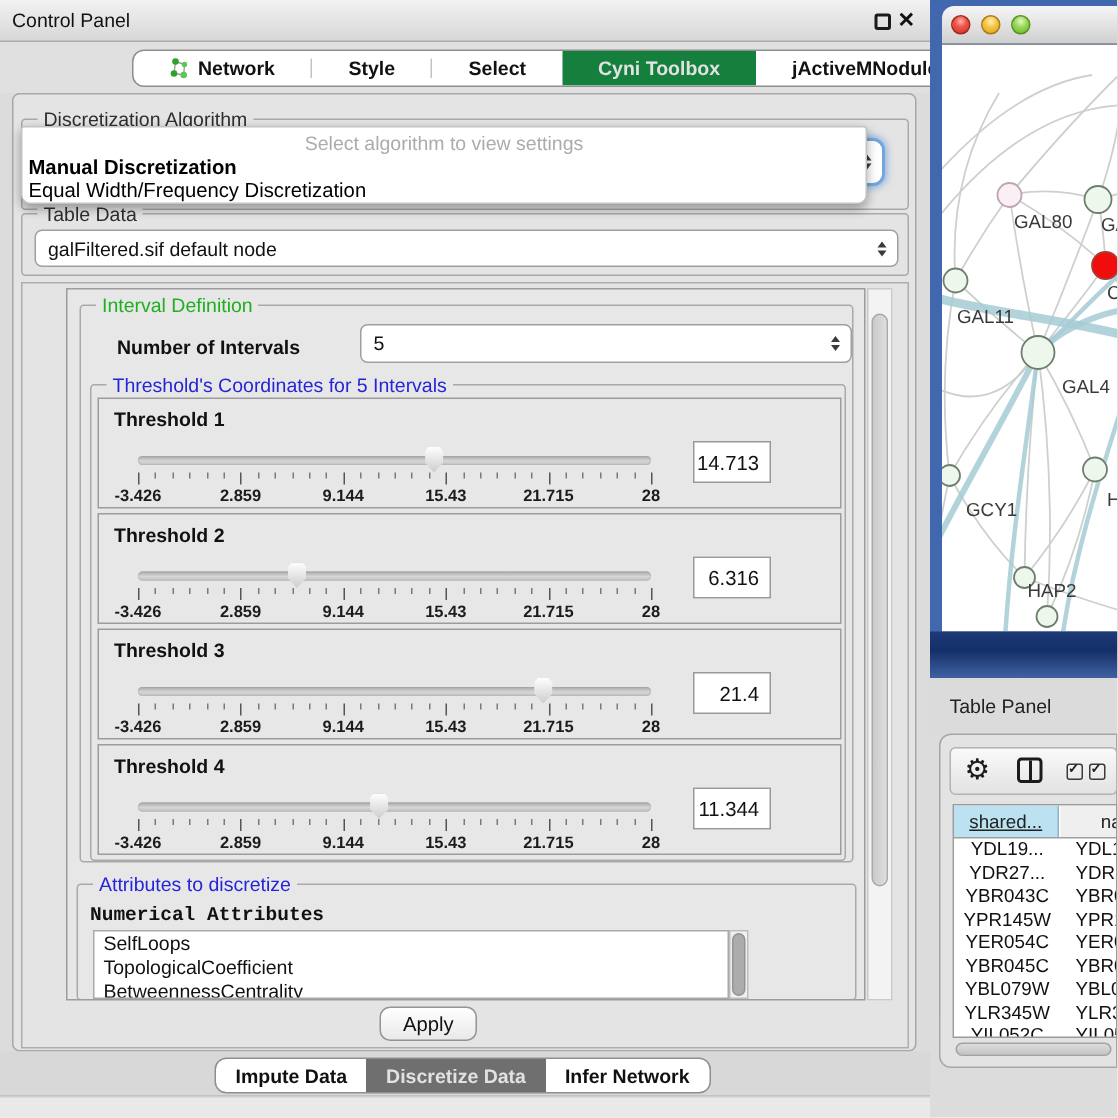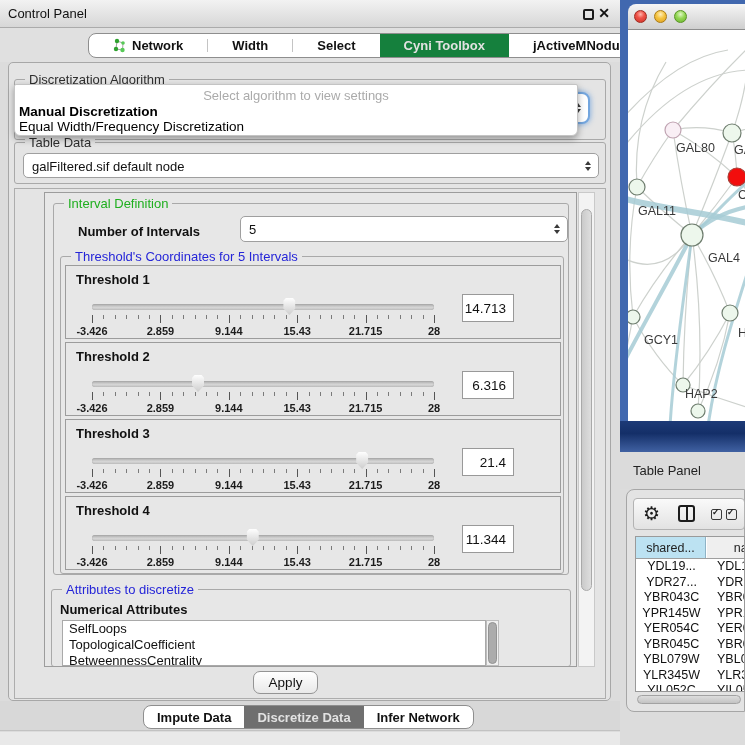--- a/index.html
+++ b/index.html
@@ -76,21 +76,21 @@
   .strack{position:absolute;left:0;top:0;width:100%;height:6px;border-radius:3px;background:linear-gradient(#A8A8A8,#D6D6D6 55%,#C2C2C2);box-shadow:inset 0 0 1px #8A8A8A;}
   .handle{position:absolute;top:-6px;width:15px;height:17px;transform:translateX(-50%);background:linear-gradient(#FEFEFE,#CDCDCD);clip-path:polygon(50% 100%,10% 62%,10% 16%,26% 0,74% 0,90% 16%,90% 62%);filter:drop-shadow(0 0 1px rgba(0,0,0,.55));}
   .ticks{position:absolute;left:0;top:11px;width:100%;height:9px;}
   .ticks i{position:absolute;width:1px;height:4px;background:#7a7a7a;}
   .ticks i.major{height:8px;background:#555;}
   .tlabels{position:absolute;left:0;top:21px;width:100%;height:12px;}
   .tlabels span{position:absolute;transform:translateX(-50%);font-size:11px;font-weight:700;color:#1c1c1c;white-space:nowrap;}
   .vfield{position:absolute;left:396px;top:28px;width:52px;height:28px;border:1px solid #999;background:#fff;font-family:"Liberation Sans",sans-serif;font-size:13.5px;text-align:right;padding:0 7px 0 0;color:#111;}
 
   .attr-group{left:6px;top:396px;width:520px;height:78px;}
-  .attr-title{left:8px;top:12px;}
+  .attr-title{left:8px;top:12px;font-family:Liberation Mono, monospace;}
   .attr-list{position:absolute;left:10px;top:30px;width:424px;height:46px;background:#fff;border:1px solid #A9A9A9;overflow:hidden;}
   .attr-item{height:16px;font-size:13px;line-height:16px;padding-left:6px;color:#111;white-space:nowrap;}
   .attr-scroll{position:absolute;left:434px;top:30px;width:13px;height:46px;background:#F0F0F0;border:1px solid #BDBDBD;}
   .attr-thumb{position:absolute;left:1px;top:1px;right:1px;bottom:1px;background:#ACACAC;border:1px solid #939393;border-radius:5px;}
 
   .apply{position:absolute;left:253px;top:671px;width:65px;height:23px;border:1px solid #949494;border-radius:7px;background:linear-gradient(#FFFFFF,#E9E9E9);font-family:"Liberation Sans",sans-serif;font-size:13.5px;color:#111;padding:0;}
 
   
   .bottom-strip{position:absolute;left:0;top:701px;width:620px;height:30px;background:#D8D8D8;border-bottom:1px solid #C2C2C2;}
   .bottom-strip2{position:absolute;left:0;top:732px;width:620px;height:13px;background:#E9E9E9;}
@@ -117,21 +117,21 @@
   .gear{position:absolute;left:9px;top:3px;font-size:19px;line-height:24px;color:#1c1c1c;}
   .colicon{position:absolute;left:44px;top:6px;width:17px;height:17px;border:2px solid #1c1c1c;border-radius:3px;}
   .colicon i{position:absolute;left:50%;top:0;width:2px;height:100%;background:#1c1c1c;transform:translateX(-50%);}
   .cb{position:absolute;top:10px;width:11px;height:11px;border:1.5px solid #3a3a3a;border-radius:2px;}
   .cb.one{left:77px;}
   .cb.two{left:92px;}
   .cb b{position:absolute;left:0px;top:-3px;font-size:9px;font-weight:700;color:#222;}
   .tp-table{position:absolute;left:8px;top:46px;width:110px;height:156px;background:#fff;border:1px solid #9A9A9A;overflow:hidden;}
   .thead{position:absolute;left:0;top:0;width:200px;height:22px;border-bottom:1px solid #9F9F9F;}
   .th{position:absolute;top:0;height:21px;font-size:12.5px;color:#222;display:flex;align-items:center;justify-content:center;}
-  .th.c1{left:0;width:70px;background:#BCE2F2;border-right:1px solid #8FB3C6;}
+  .th.c1{left:0;width:70px;background:#BCE2F2;border-right:1px solid #8FB3C6;text-decoration:underline;}
   .th.c2{left:71px;width:85px;background:#EFEFEF;}
   .tp-body{position:absolute;left:0;top:22px;width:200px;}
   .trow{position:relative;height:15.5px;}
   .tcell{position:absolute;top:0;height:15.5px;font-size:12.5px;line-height:15.5px;color:#111;white-space:nowrap;}
   .tcell.c1{left:0;width:71px;text-align:center;}
   .tcell.c2{left:71px;padding-left:10px;}
   .tp-hscroll{position:absolute;left:10px;top:204px;width:104px;height:11px;}
   .hthumb{position:absolute;left:0;top:1px;width:100%;height:9px;background:linear-gradient(#DDDDDD,#C3C3C3);border:1px solid #A2A2A2;border-radius:5px;}
   .rb-bg{position:absolute;left:620px;top:712px;width:125px;height:33px;background:#DCDCDC;}
 </style>
@@ -153,21 +153,21 @@
           <path d="M4,3 L10,5 M3,11 L9.5,12 M4,3 L3,11 M10,5 L9.5,12" stroke="#9a9a9a" stroke-width="0.9" fill="none"></path>
           <circle cx="4" cy="3" r="2.2" fill="#2FA12F"></circle>
           <circle cx="10" cy="5" r="1.8" fill="#57C957"></circle>
           <circle cx="3" cy="11" r="2.2" fill="#2FA12F"></circle>
           <circle cx="9.5" cy="12" r="2.2" fill="#57C957"></circle>
         </svg>
         <span>Network</span>
       </div>
       <i class="tabdiv"></i>
       <div class="tab">
-          <span>Width</span>
+          <span>Style</span>
         </div>
       <i class="tabdiv"></i>
       <div class="tab">
           <span>Select</span>
         </div>
       <div class="tab selected">
           <span>Cyni Toolbox</span>
         </div>
       <div class="tab">
           <span>jActiveMNodules</span>

